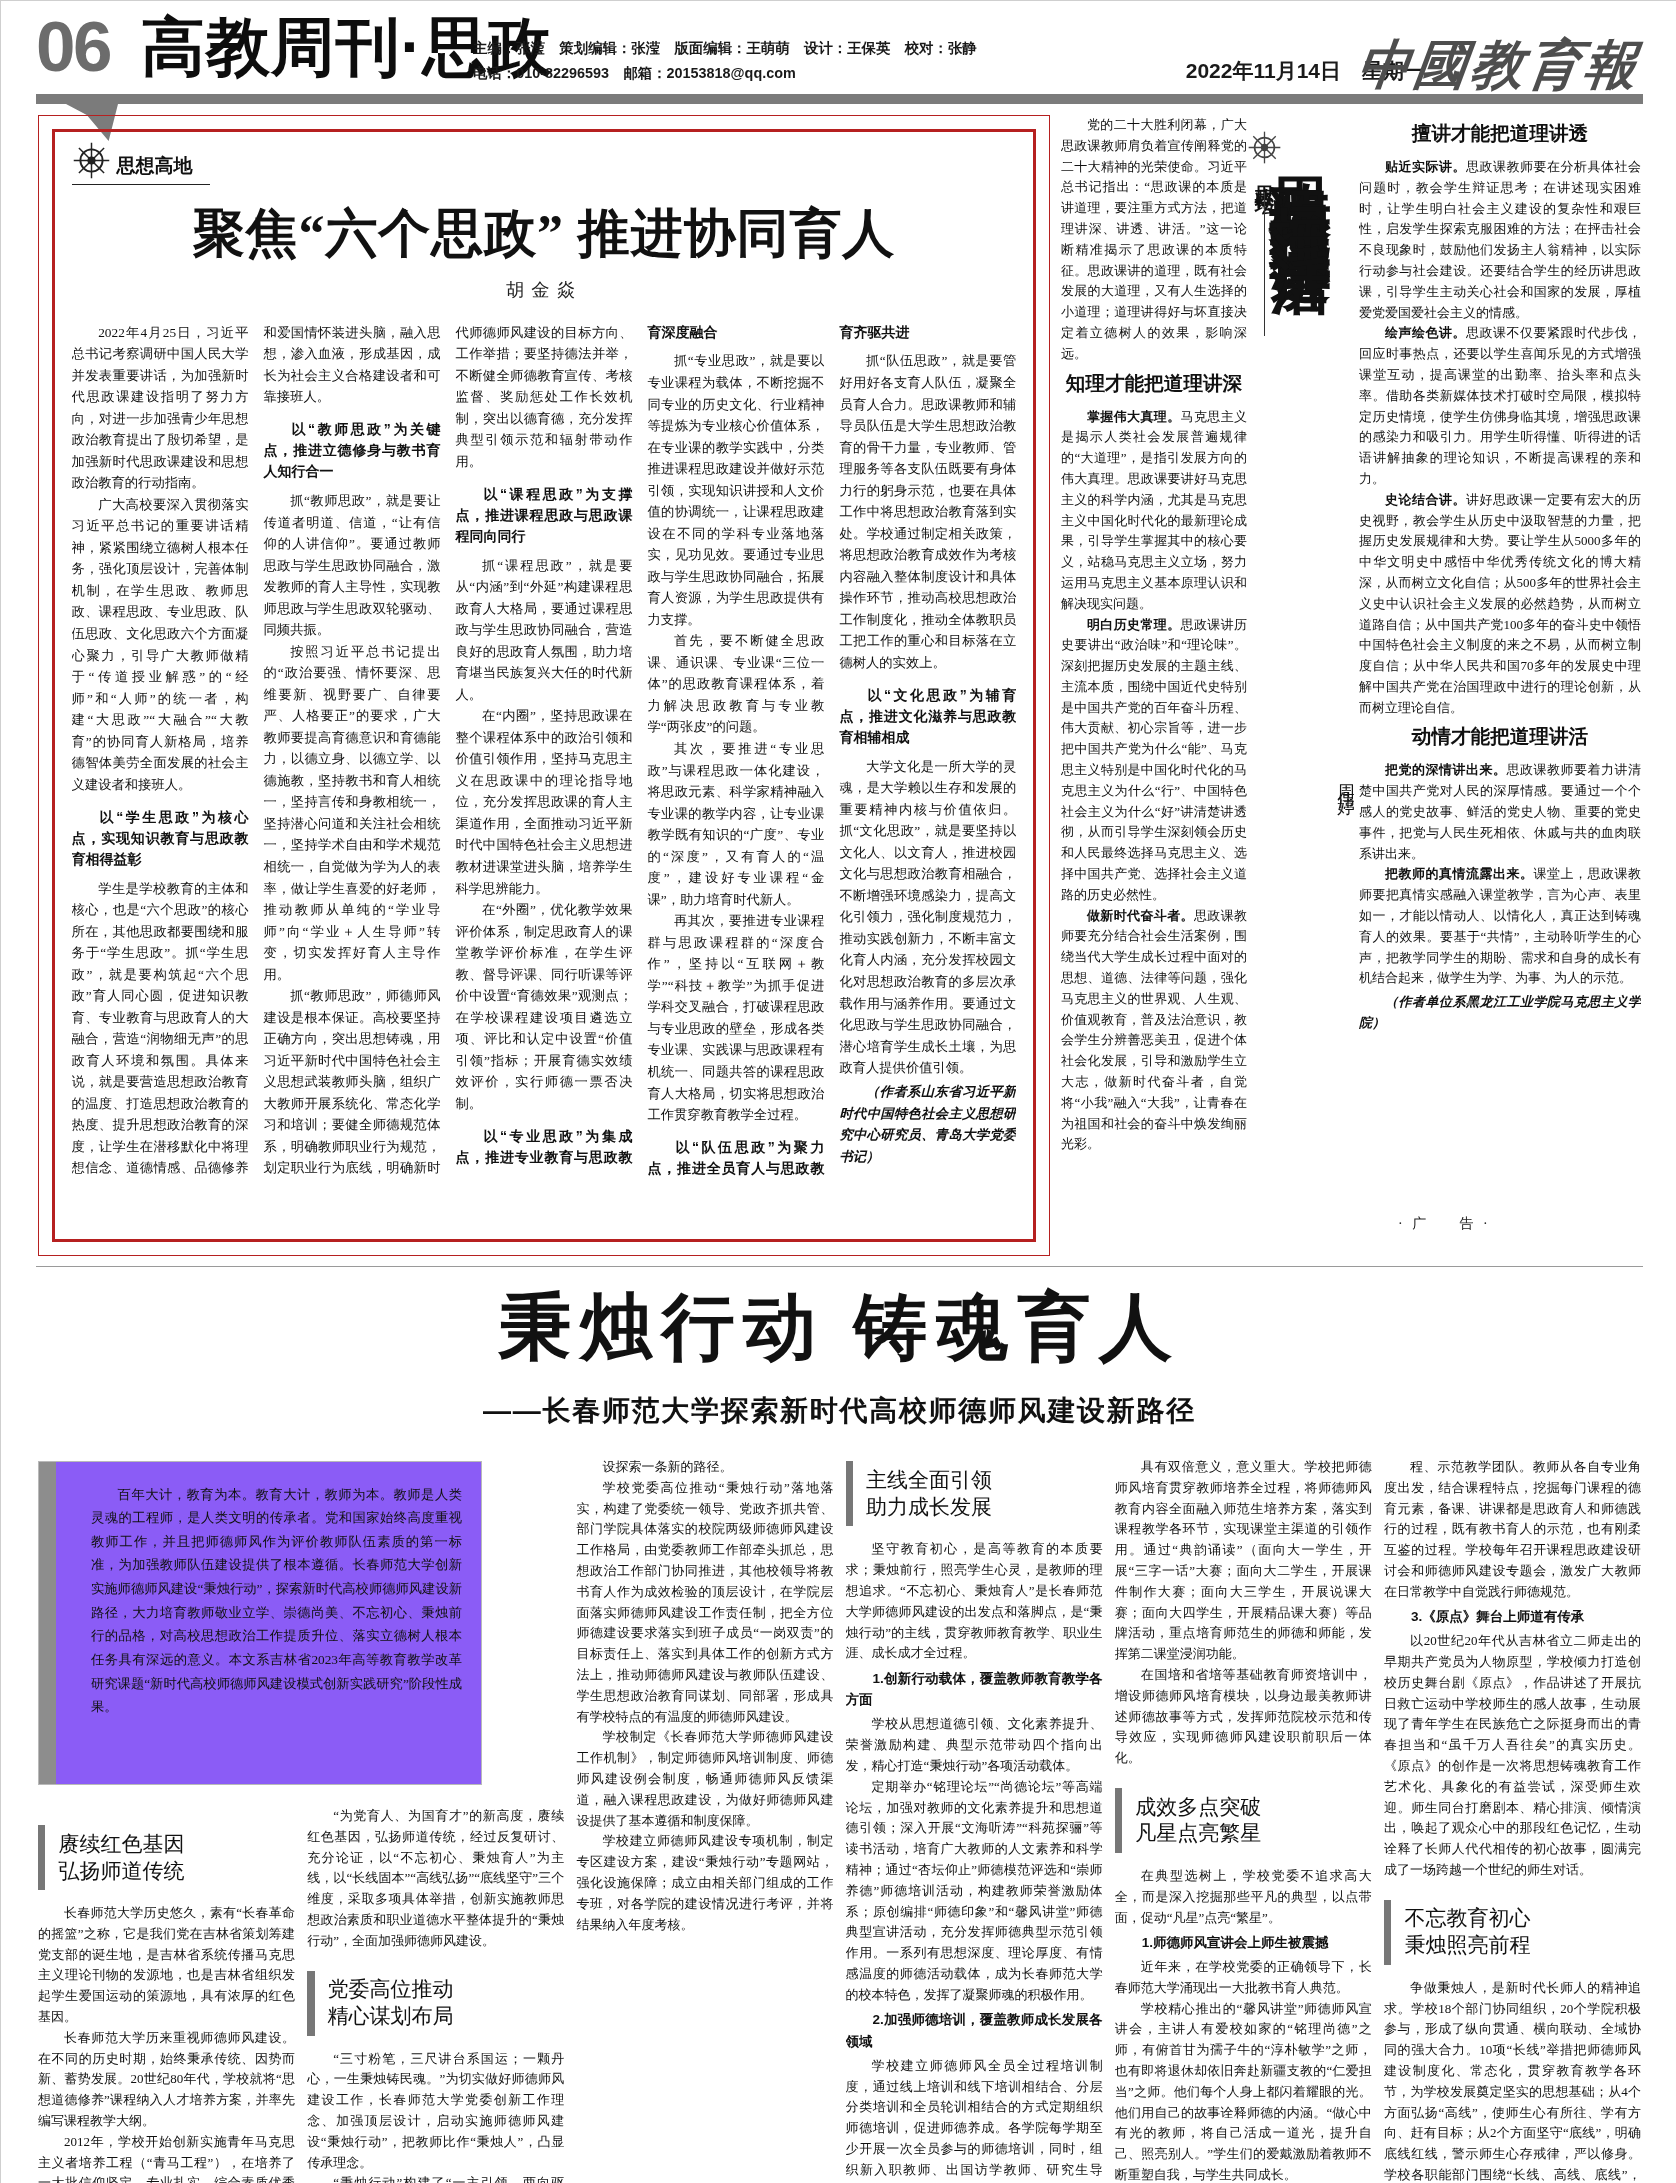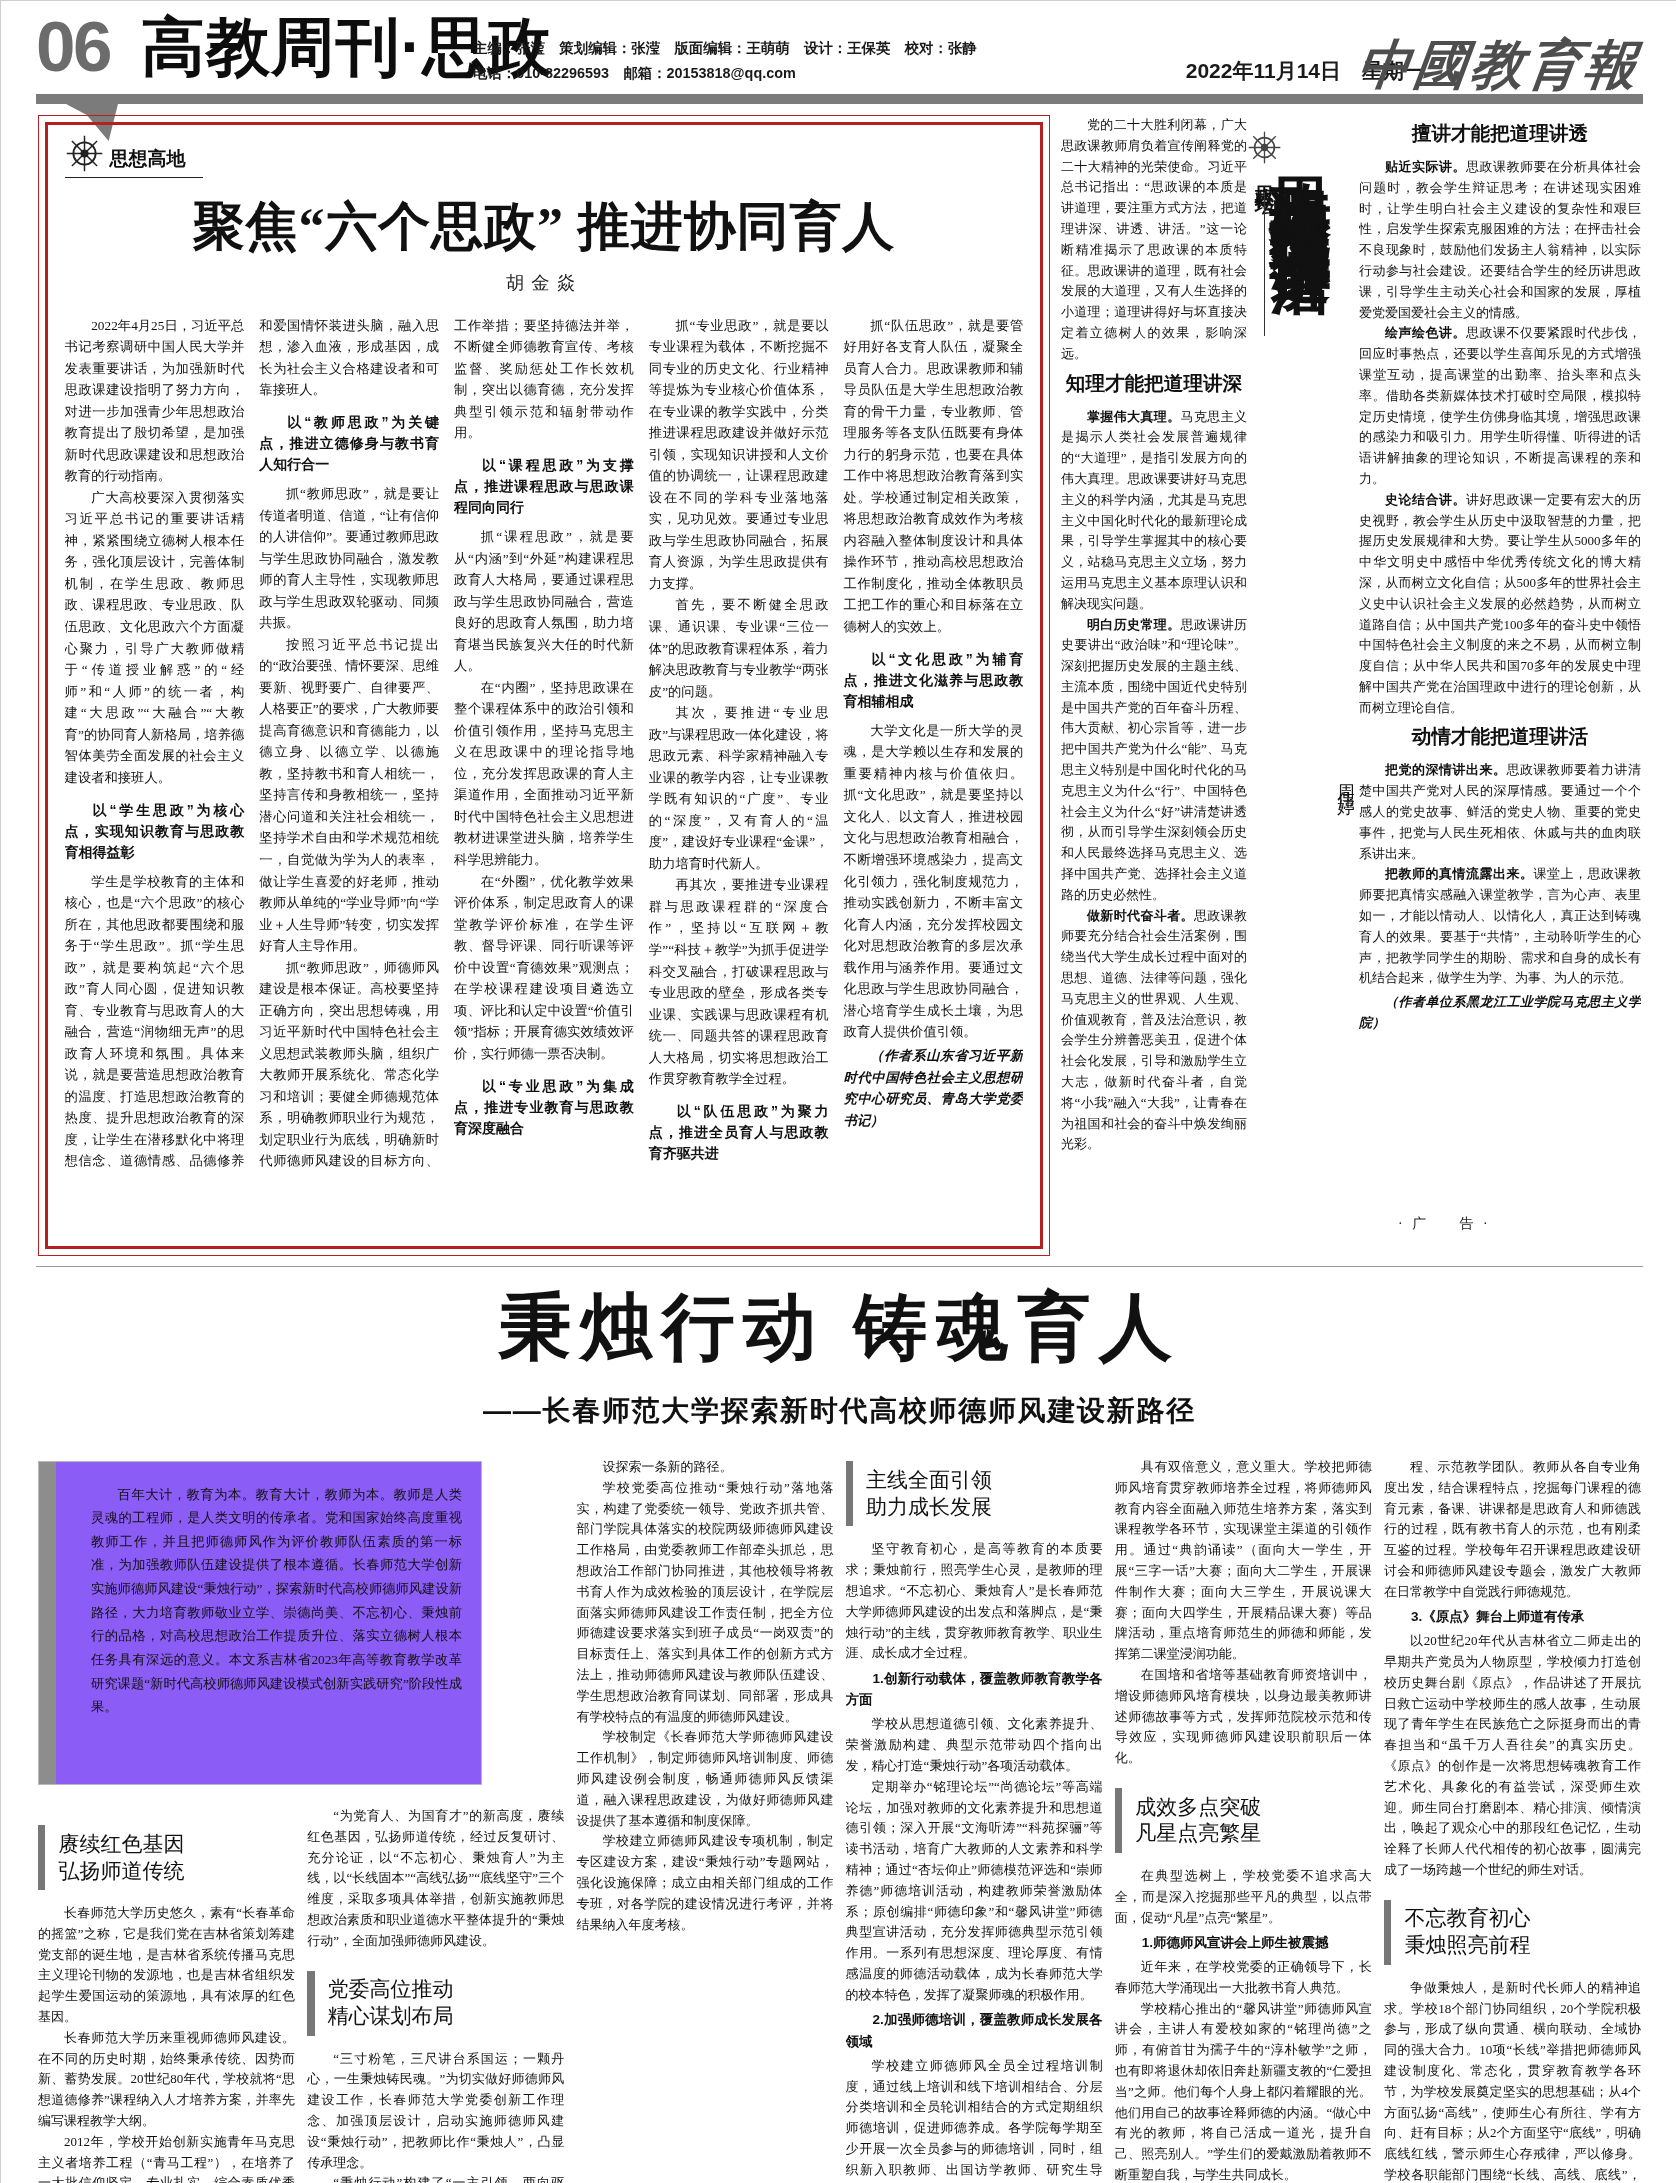--- a/index.html
+++ b/index.html
@@ -26,21 +26,21 @@
   .sub-indent{font-family:"Liberation Sans","DejaVu Sans",sans-serif;font-weight:700;font-size:14px;
            text-indent:2em;margin:11.4px 0 7.9px;line-height:1.5;text-align:justify;}
   .sub-center{font-family:"Liberation Sans","DejaVu Sans",sans-serif;font-weight:700;font-size:19px;
            text-align:center;margin:15px 0 10.5px;line-height:1.3;}
   .bold-item{font-family:"Liberation Sans","DejaVu Sans",sans-serif;font-weight:700;font-size:13.5px;
            text-indent:2em;margin:3.5px 0;text-align:justify;}
   .end-note{text-indent:2em;font-weight:700;margin-top:2.6px;text-align:justify;font-style:italic;}
   .para b,.sub-indent b{font-weight:700;}
   
   .lead-outer{position:absolute;left:37px;top:114px;width:1012px;height:1141px;box-sizing:border-box;
-           border:1.3px solid #b62020;padding:6px;}
+           border:1.3px solid #b62020;padding:13px;}
   .lead-inner{box-sizing:border-box;width:100%;height:100%;border:3.1px solid #b62020;padding:7.9px 16.6px 8.7px;overflow:hidden;}
   .lead-label{display:inline-flex;align-items:flex-end;gap:6.1px;border-bottom:1.7px solid #222;
            padding:1.7px 17.5px 5.2px 1.7px;}
   .lead-label .txt{font-family:"Liberation Sans","DejaVu Sans",sans-serif;font-weight:900;font-size:19px;}
   .lead-headline{text-align:center;font-weight:900;font-size:52px;line-height:1.15;margin:19px 0 13px;letter-spacing:0.9px;}
   .lead-byline{text-align:center;font-size:18.3px;letter-spacing:7px;color:#222;margin-bottom:20px;}
   .lead-body{column-count:5;column-gap:15px;font-size:13.3px;line-height:1.62;height:926px;overflow:hidden;}
   
   .forum{position:absolute;left:1060px;top:114px;width:580px;height:1141px;display:flex;}
   .forum-colA{width:186px;font-size:13px;line-height:1.6;overflow:hidden;}

